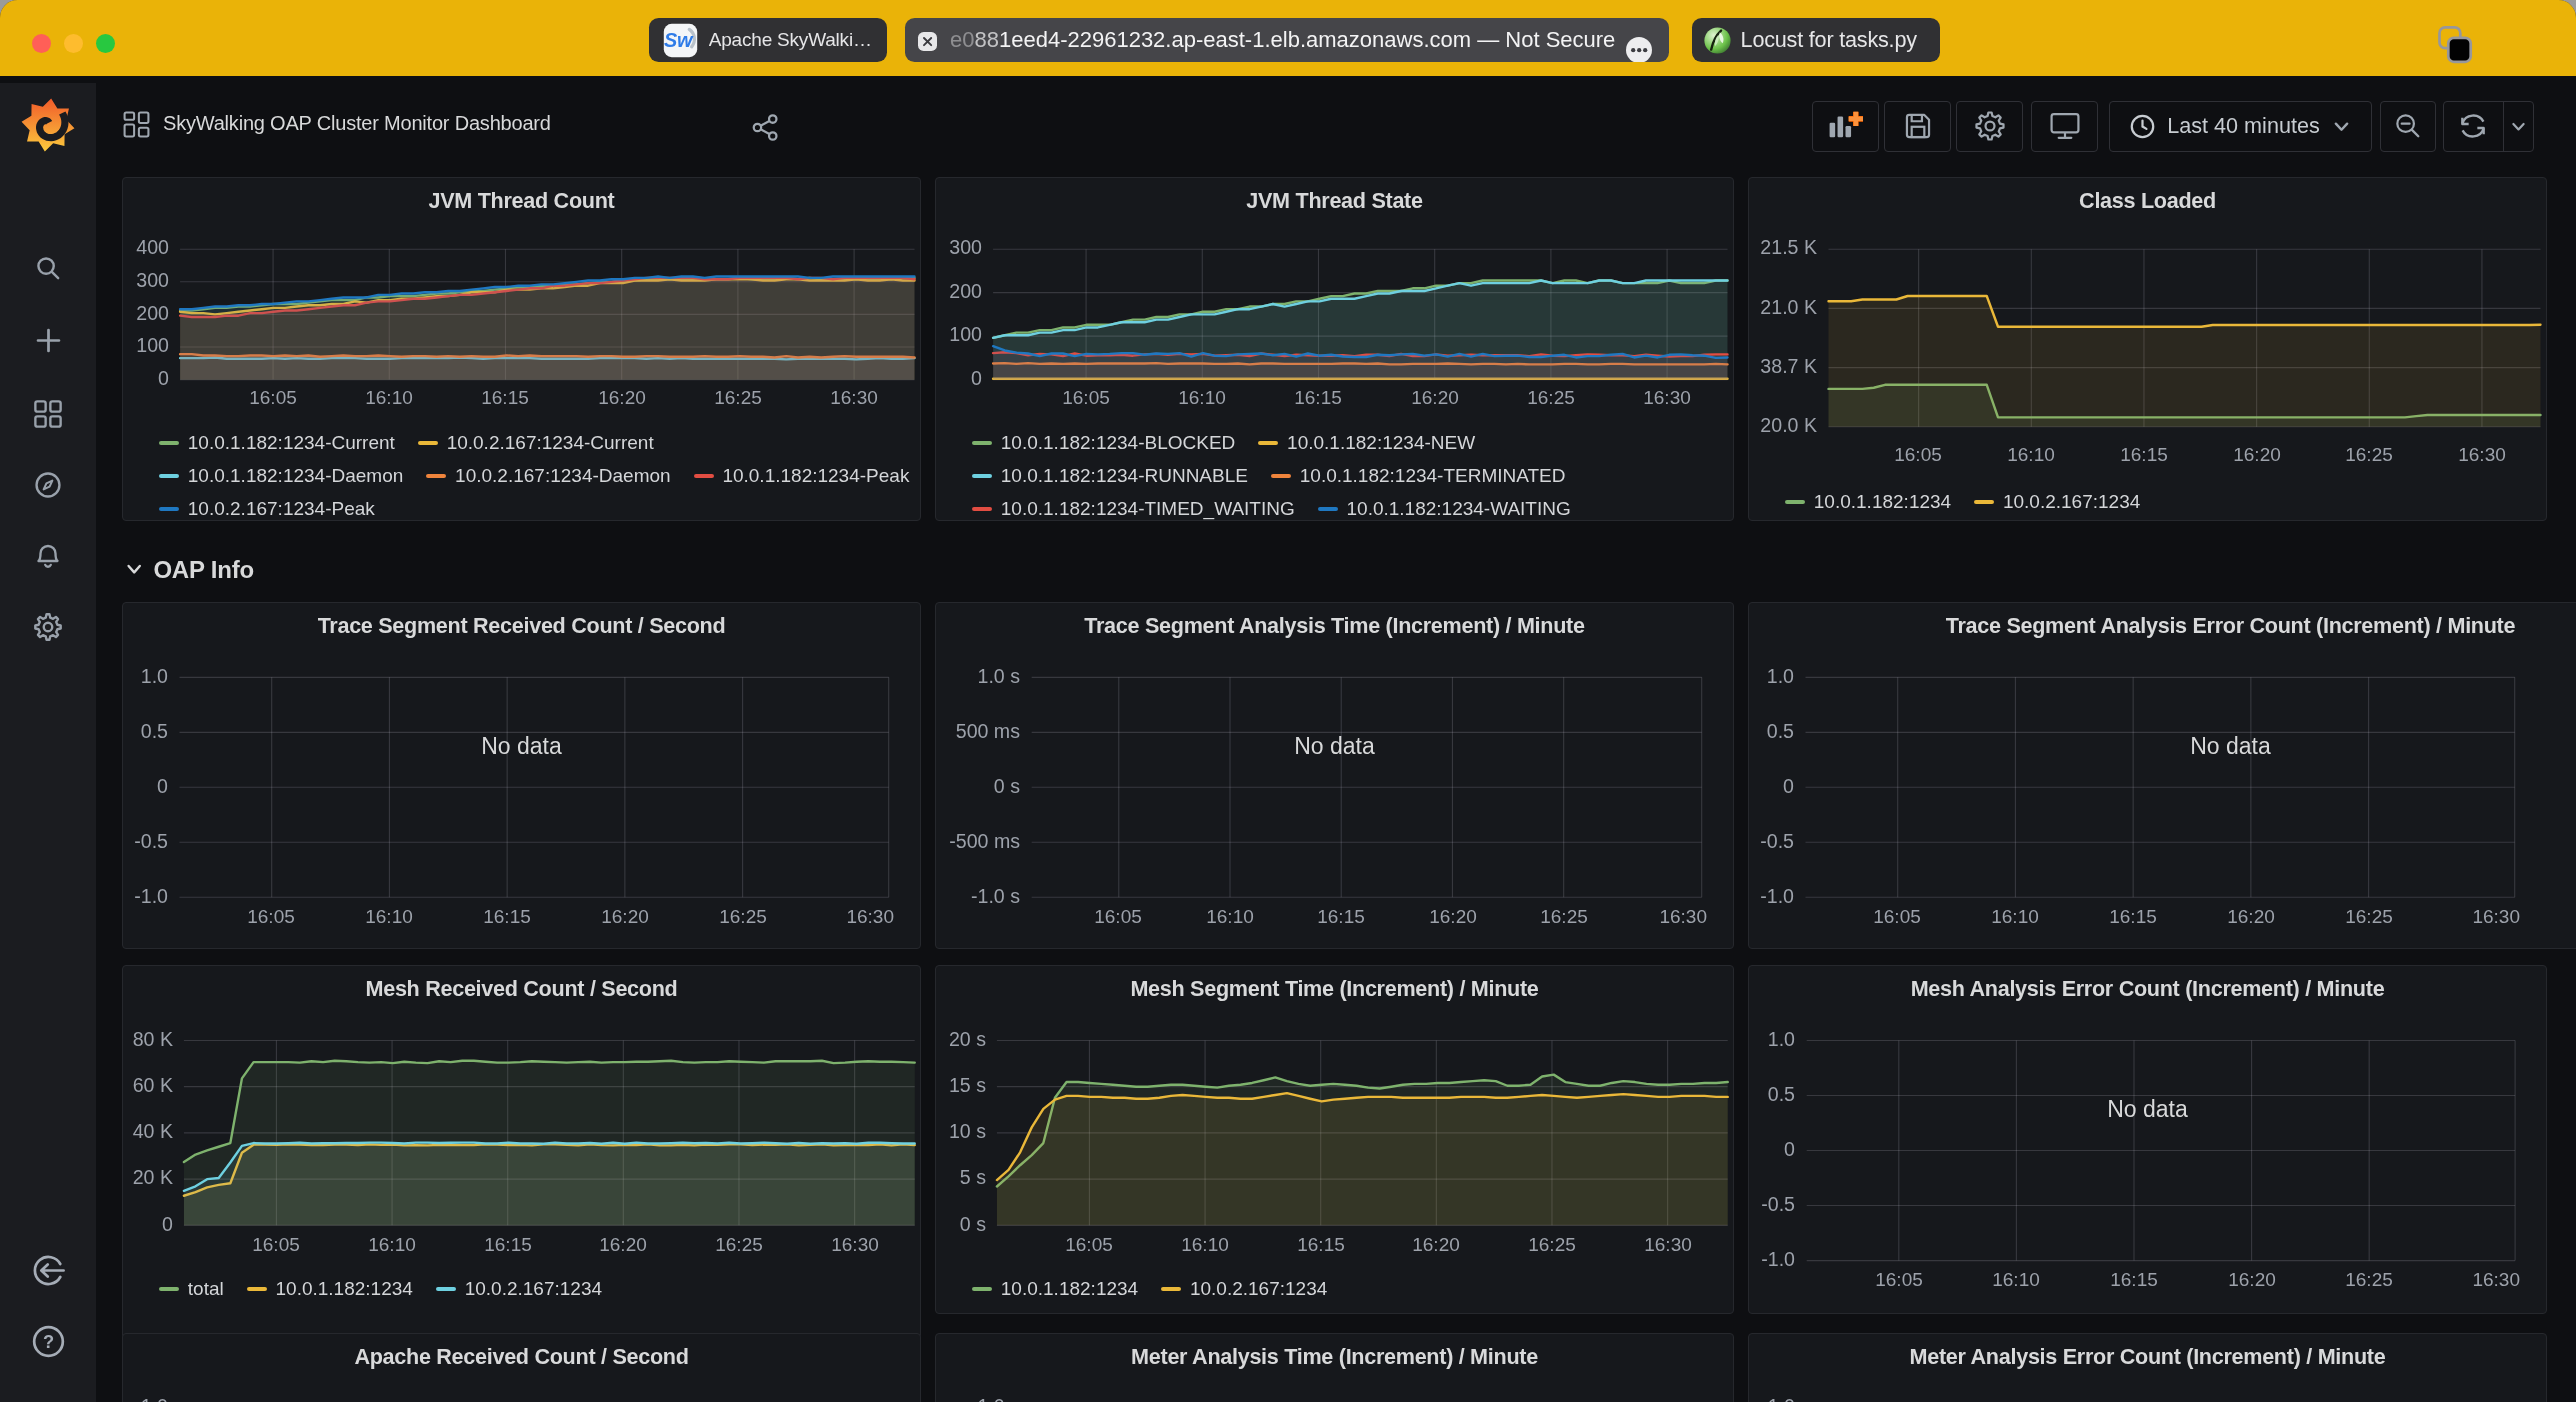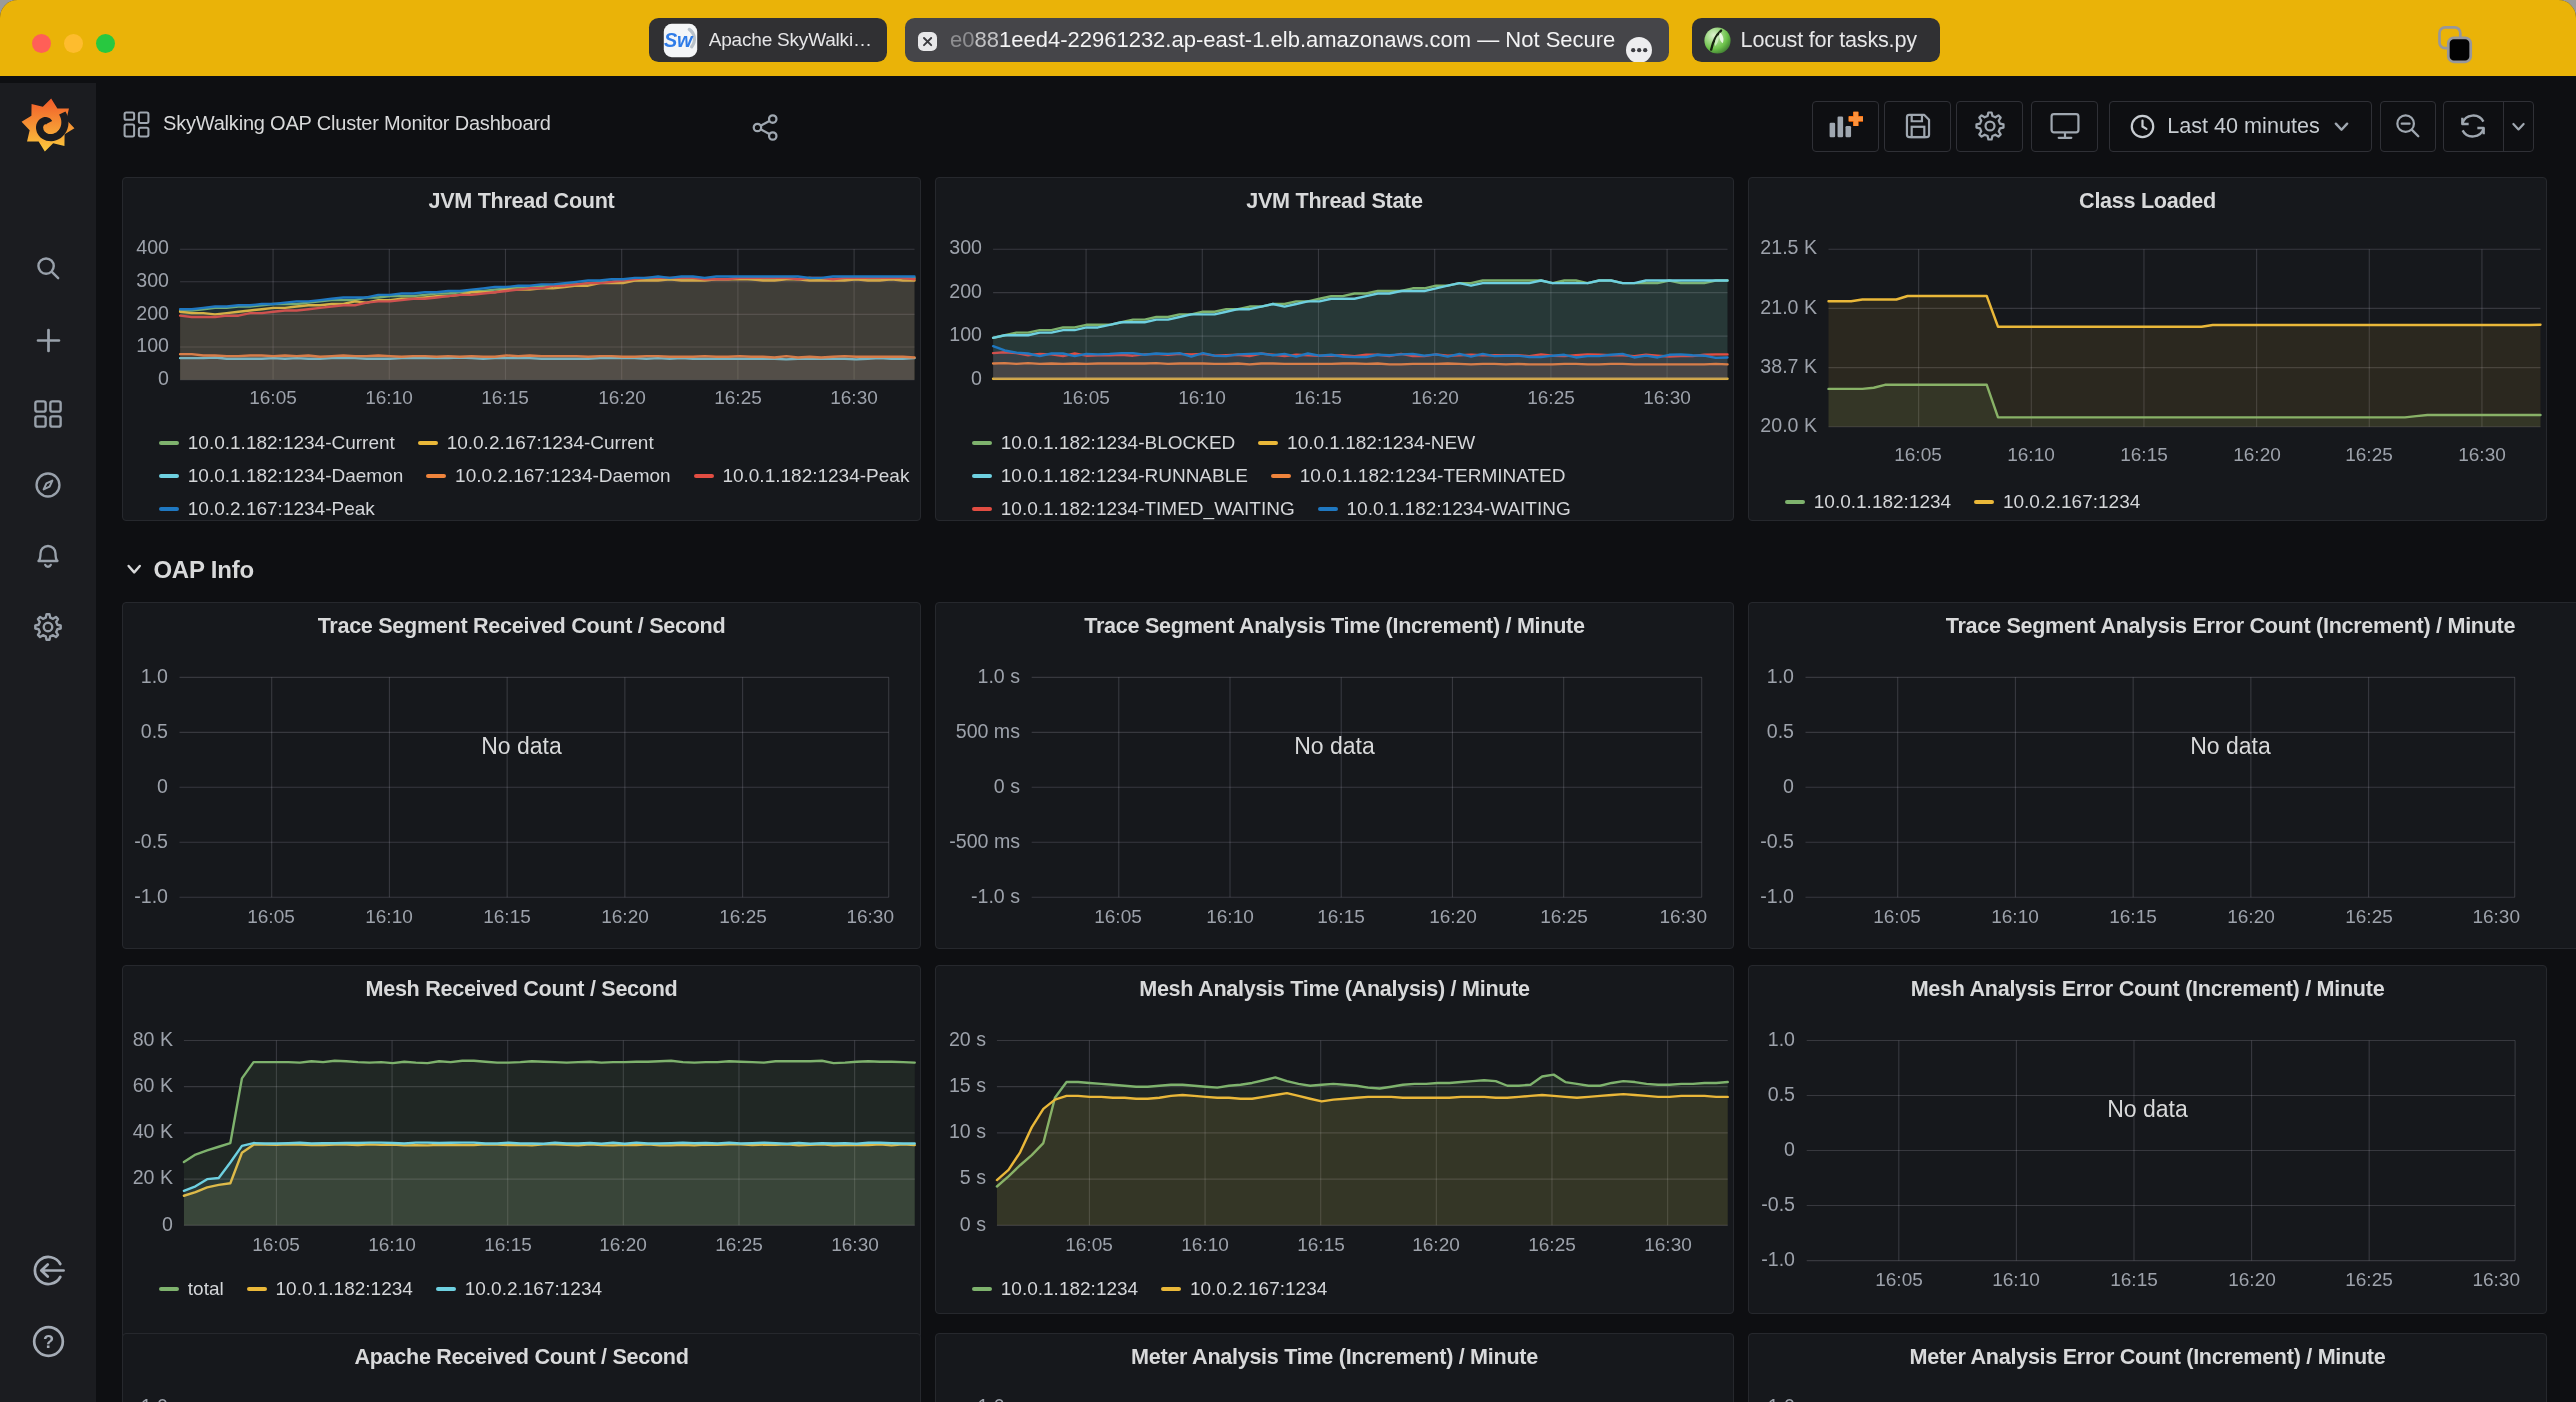--- a/index.html
+++ b/index.html
@@ -581,21 +581,21 @@
                 <i style="background: rgb(234, 184, 57);"></i>
                 <span>10.0.1.182:1234</span>
               </div>
               <div class="li">
                 <i style="background: rgb(110, 208, 224);"></i>
                 <span>10.0.2.167:1234</span>
               </div>
             </div>
           </div>
           <div class="panel" style="left: 839px; top: 882px; width: 799px; height: 349px;">
-            <div class="ptitle" style="top: 10.4px;">Mesh Analysis Time (Analysis) / Minute</div>
+            <div class="ptitle" style="top: 10.4px;">Mesh Segment Time (Increment) / Minute</div>
             <div class="ylab" style="left: 0px; width: 50px; top: 247px;">0 s</div>
             <div class="ylab" style="left: 0px; width: 50px; top: 200px;">5 s</div>
             <div class="ylab" style="left: 0px; width: 50px; top: 154px;">10 s</div>
             <div class="ylab" style="left: 0px; width: 50px; top: 108px;">15 s</div>
             <div class="ylab" style="left: 0px; width: 50px; top: 62px;">20 s</div>
             <div class="xlab" style="left: 105px; top: 268px; width: 96px; text-align: center;">16:05</div>
             <div class="xlab" style="left: 221px; top: 268px; width: 96px; text-align: center;">16:10</div>
             <div class="xlab" style="left: 337px; top: 268px; width: 96px; text-align: center;">16:15</div>
             <div class="xlab" style="left: 452px; top: 268px; width: 96px; text-align: center;">16:20</div>
             <div class="xlab" style="left: 568px; top: 268px; width: 96px; text-align: center;">16:25</div>

